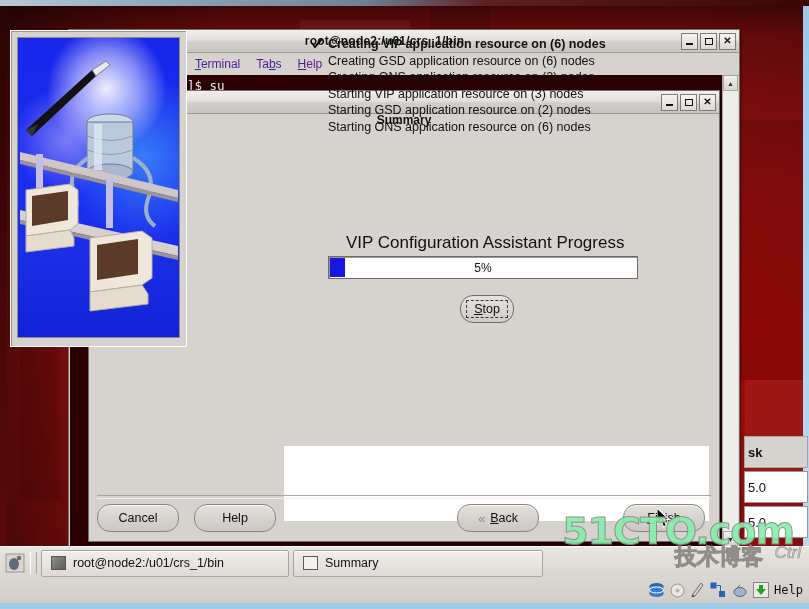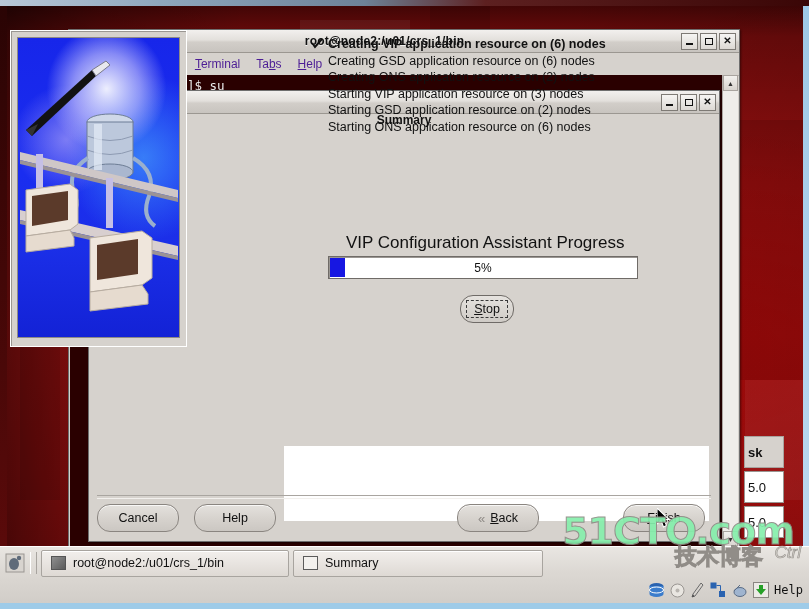--- a/index.html
+++ b/index.html
@@ -55,21 +55,21 @@
   #term .sbar{position:absolute;right:1px;top:45px;width:15px;bottom:1px;background:#d9d5d0;border-left:1px solid #b2aea9;}
   #term .sbar .arr{height:14px;background:linear-gradient(180deg,#f2f0ed,#d8d4cf);border:1px solid #a9a49f;
     display:flex;align-items:center;justify-content:center;font-size:7px;color:#333;}
   #term .sbar .thumbtrack{position:absolute;top:15px;bottom:15px;left:0;right:0;background:#efedea;}
 
   
   #summary{left:88px;top:90px;width:630px;height:450px;background:#d6d2cd;}
   #summary .sum-title{position:absolute;left:0;right:0;top:22px;height:22px;text-align:center;
     font-size:12px;font-weight:bold;color:#111;}
   #summary .white{position:absolute;left:195px;top:355px;width:425px;height:75px;background:#fff;border:0;}
-  #summary .tbl{position:absolute;left:655px;top:345px;width:40px;}
+  #summary .tbl{position:absolute;left:655px;top:345px;width:64px;}
   #summary .tbl .cell{height:30px;border:1px solid #9a9692;background:#fff;margin-bottom:3px;
     font-size:13px;display:flex;align-items:center;padding-left:3px;color:#111;}
   #summary .tbl .cell.hdr{background:#d6d2cd;font-weight:bold;border:1px solid #a8a49f;}
   #summary .sep{position:absolute;left:8px;right:8px;top:404px;height:2px;
     border-top:1px solid #a9a5a0;border-bottom:1px solid #f2f0ed;}
   #summary .btnrow{position:absolute;left:0;right:0;top:413px;height:34px;}
 
   .oui-btn{position:absolute;height:26px;border:1px solid #8a8580;border-radius:13px;
     background:linear-gradient(180deg,#e4e1dd 0%,#d7d3ce 50%,#cbc7c2 100%);
     display:flex;align-items:center;justify-content:center;gap:5px;

